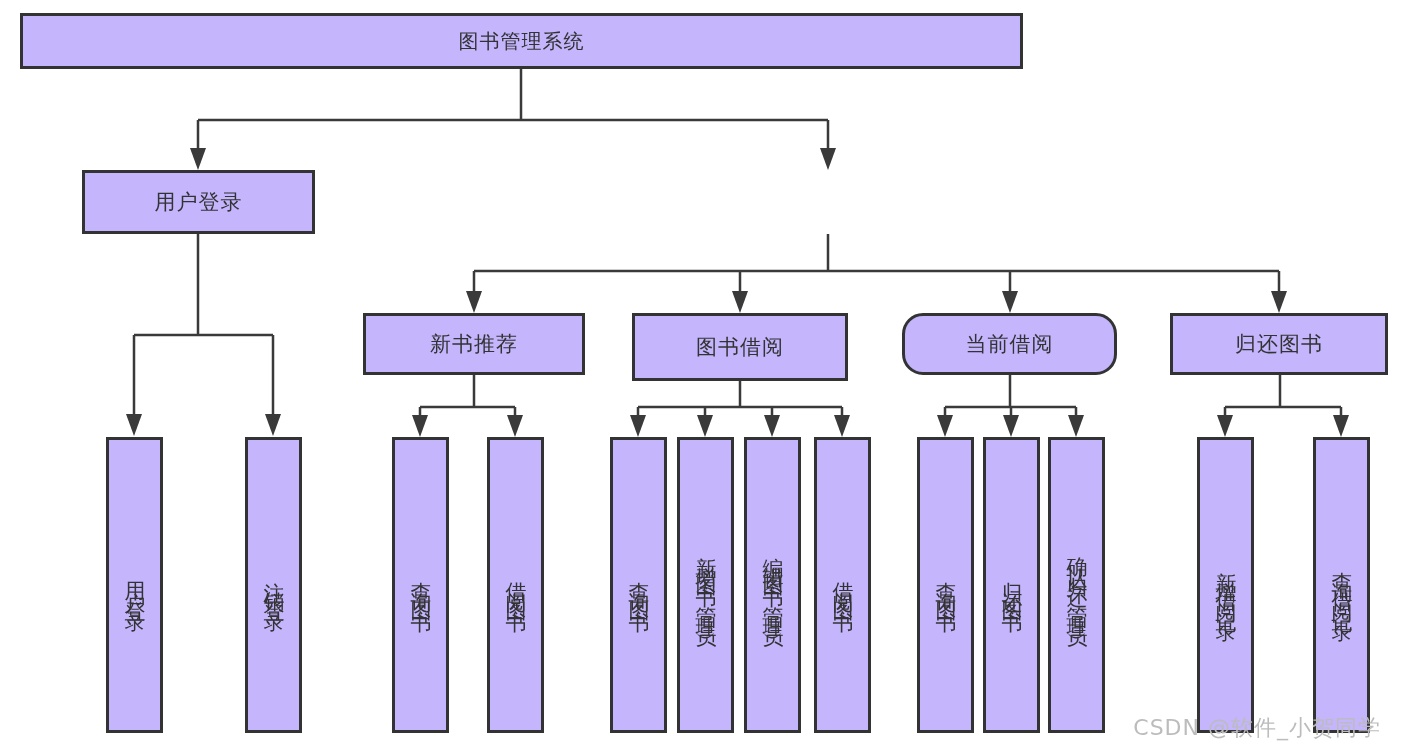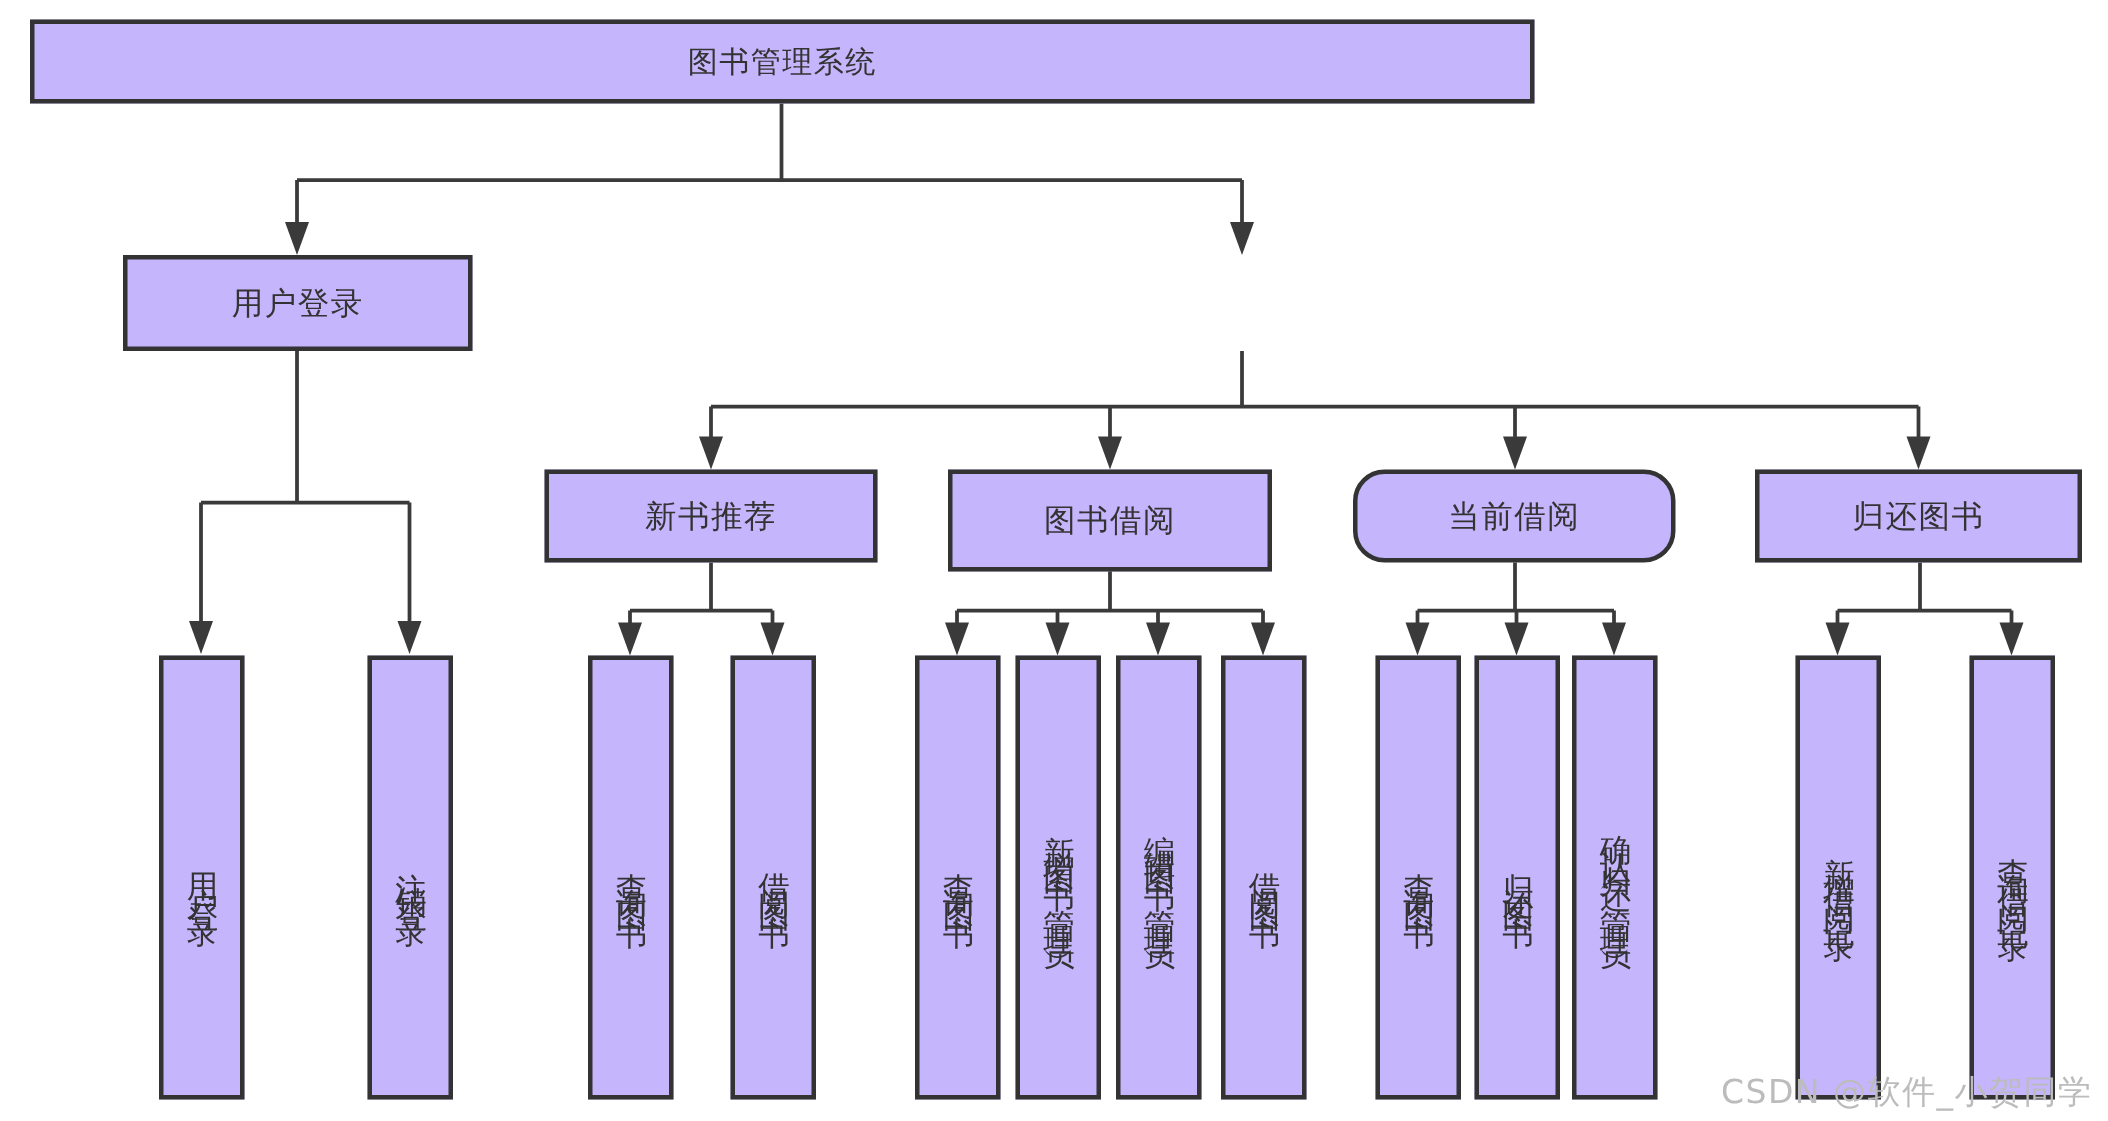--- a/index.html
+++ b/index.html
@@ -28,21 +28,21 @@
   .v-box {
     writing-mode:vertical-rl;
     text-orientation:mixed;
     font-size:21px;
     line-height:1;
     letter-spacing:10px;
   }
   .root-box { left:20px; top:13px; width:1003px; height:56px; font-size:20px; }
   .watermark {
     position:absolute;
-    right:10px; bottom:4px;
+    right:24px; bottom:4px;
     font-size:22px;
     color:#bcbcbc;
     letter-spacing:1px;
     z-index:5;
     white-space:nowrap;
     margin-left:16px;
   }
   
   .n-user-login  { left:82px;  top:170px; width:233px; height:64px; }
   .n-book-mgmt   { left:712px; top:170px; width:233px; height:64px; }

